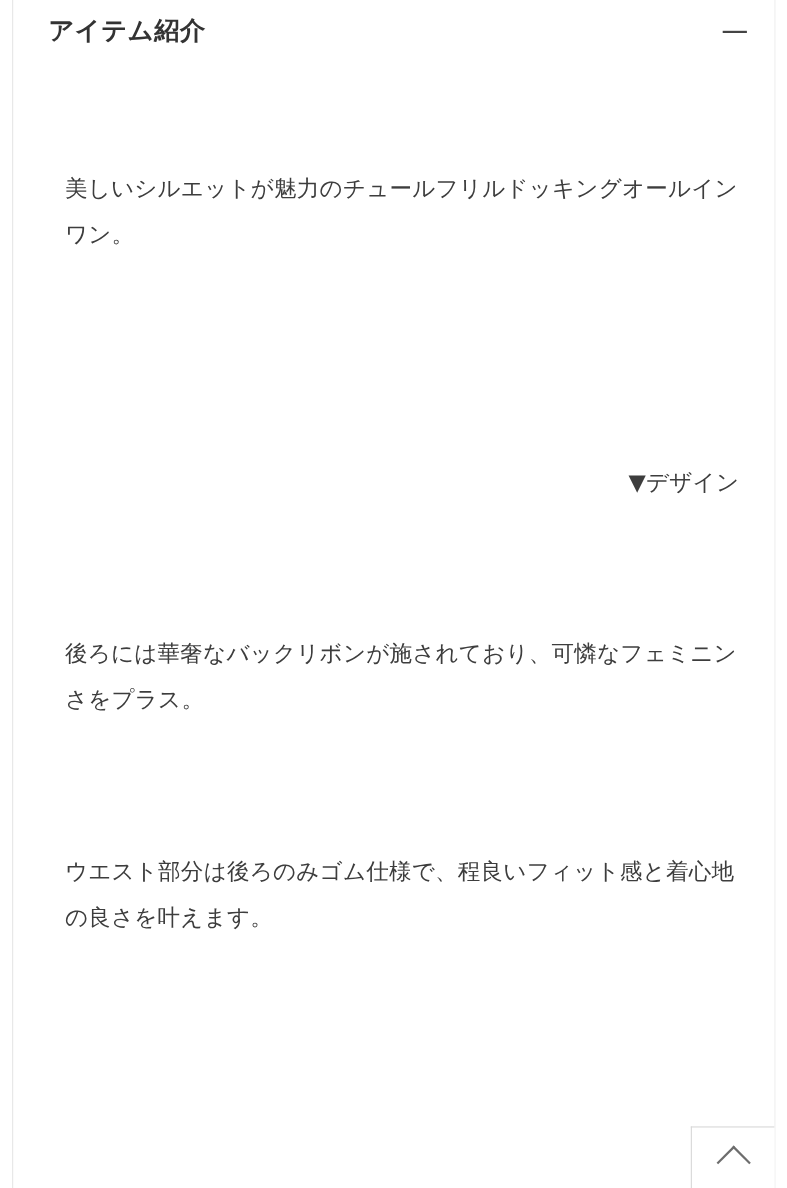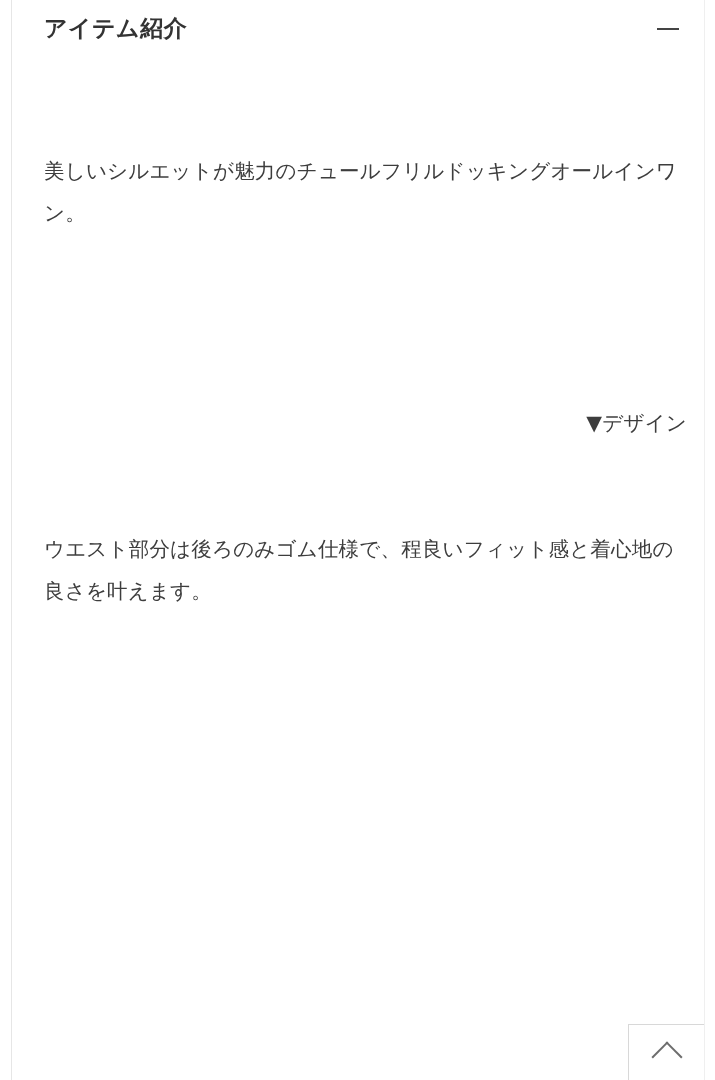--- a/index.html
+++ b/index.html
@@ -74,21 +74,21 @@
 
   .body-text {
     font-size: 20.5px;
     line-height: 42px;
     color: #3d3d3d;
     letter-spacing: 0.2px;
     white-space: pre-wrap;
     word-break: break-all;
   }
   .para {
-    margin: 0;
+    margin: 15px;
   }
   .para.intro {
     margin-top: 22px;
   }
   .para.gap {
     margin-top: 42px;
     text-align: right;
   }
 
   .scroll-top-button {
@@ -126,20 +126,21 @@
     <div class="section-title">アイテム紹介</div>
     <div class="collapse-toggle">
       <span class="minus-icon"></span>
     </div>
   </div>
 
   <div class="body-text">
     <p class="para intro">美しいシルエットが魅力のチュールフリルドッキングオールインワン。</p>
 
     <p class="para gap">▼デザイン</p>
+    <p class="para">後ろには華奢なバックリボンが施されており、可憐なフェミニンさをプラス。</p>
     <p class="para">ウエスト部分は後ろのみゴム仕様で、程良いフィット感と着心地の良さを叶えます。</p>
     
     
 
     
     
     
   </div>
 
   <div class="scroll-top-button">

